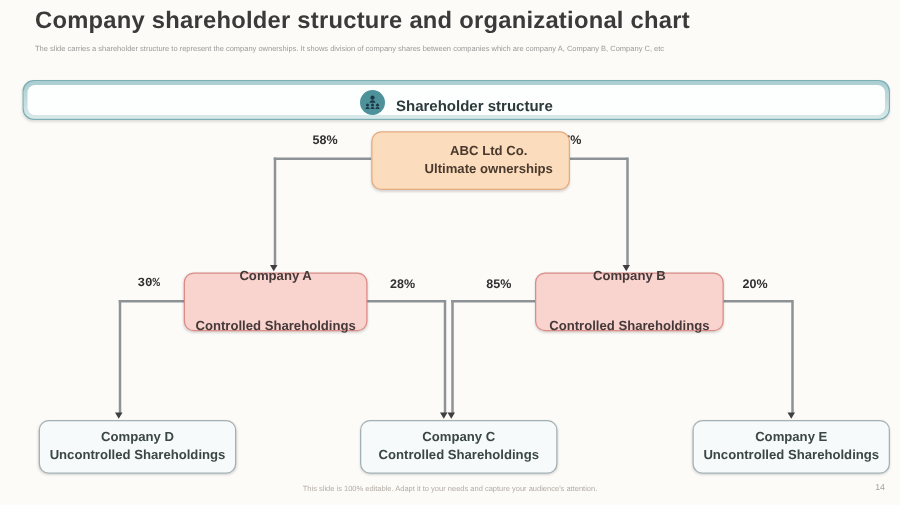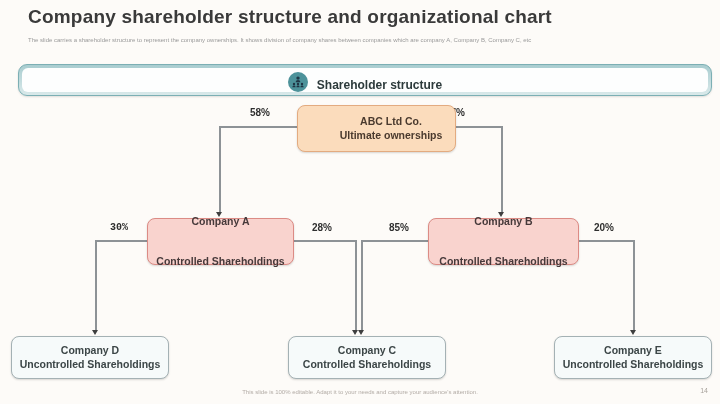--- a/index.html
+++ b/index.html
@@ -134,21 +134,21 @@
   <div class="node node-controlled" style="left:428px; top:218px; width:149px; height:45px;">
     <span>Company B</span>
     <span>Controlled Shareholdings</span>
   </div>
 
   <div class="node node-plain" style="left:288px; top:336px; width:156px; height:41px;text-align:center;">
     <span>Company C</span>
     <span>Controlled Shareholdings</span>
   </div>
 
-  <div class="node node-plain" style="left:11px; top:336px; width:156px; height:41px;">
+  <div class="node node-plain" style="left:31px; top:336px; width:156px; height:41px;">
     <span>Company D</span>
     <span>Uncontrolled Shareholdings</span>
   </div>
 
   <div class="node node-plain" style="left:554px; top:336px; width:156px; height:41px;">
     <span>Company E</span>
     <span>Uncontrolled Shareholdings</span>
   </div>
 
   <div class="footer-note">This slide is 100% editable. Adapt it to your needs and capture your audience's attention.</div>

